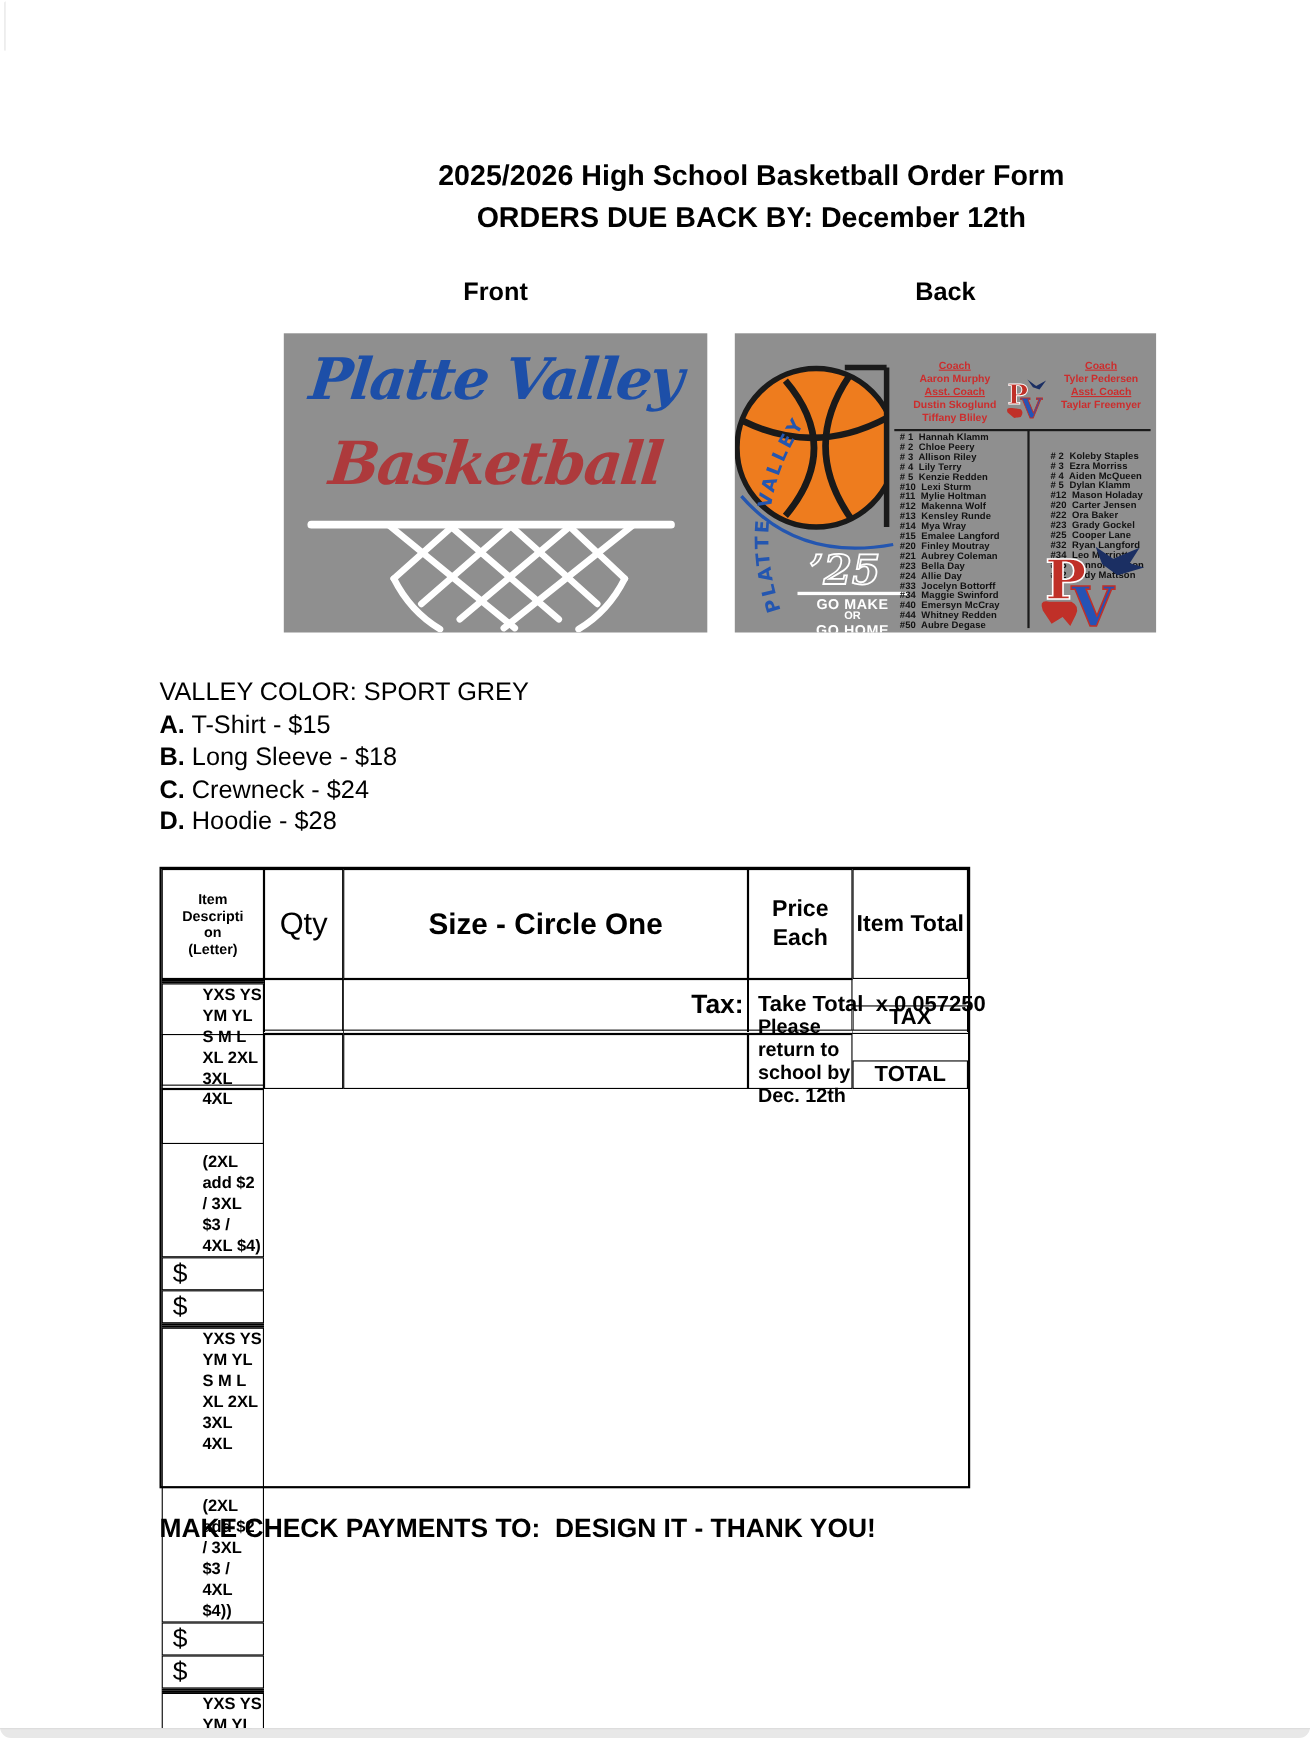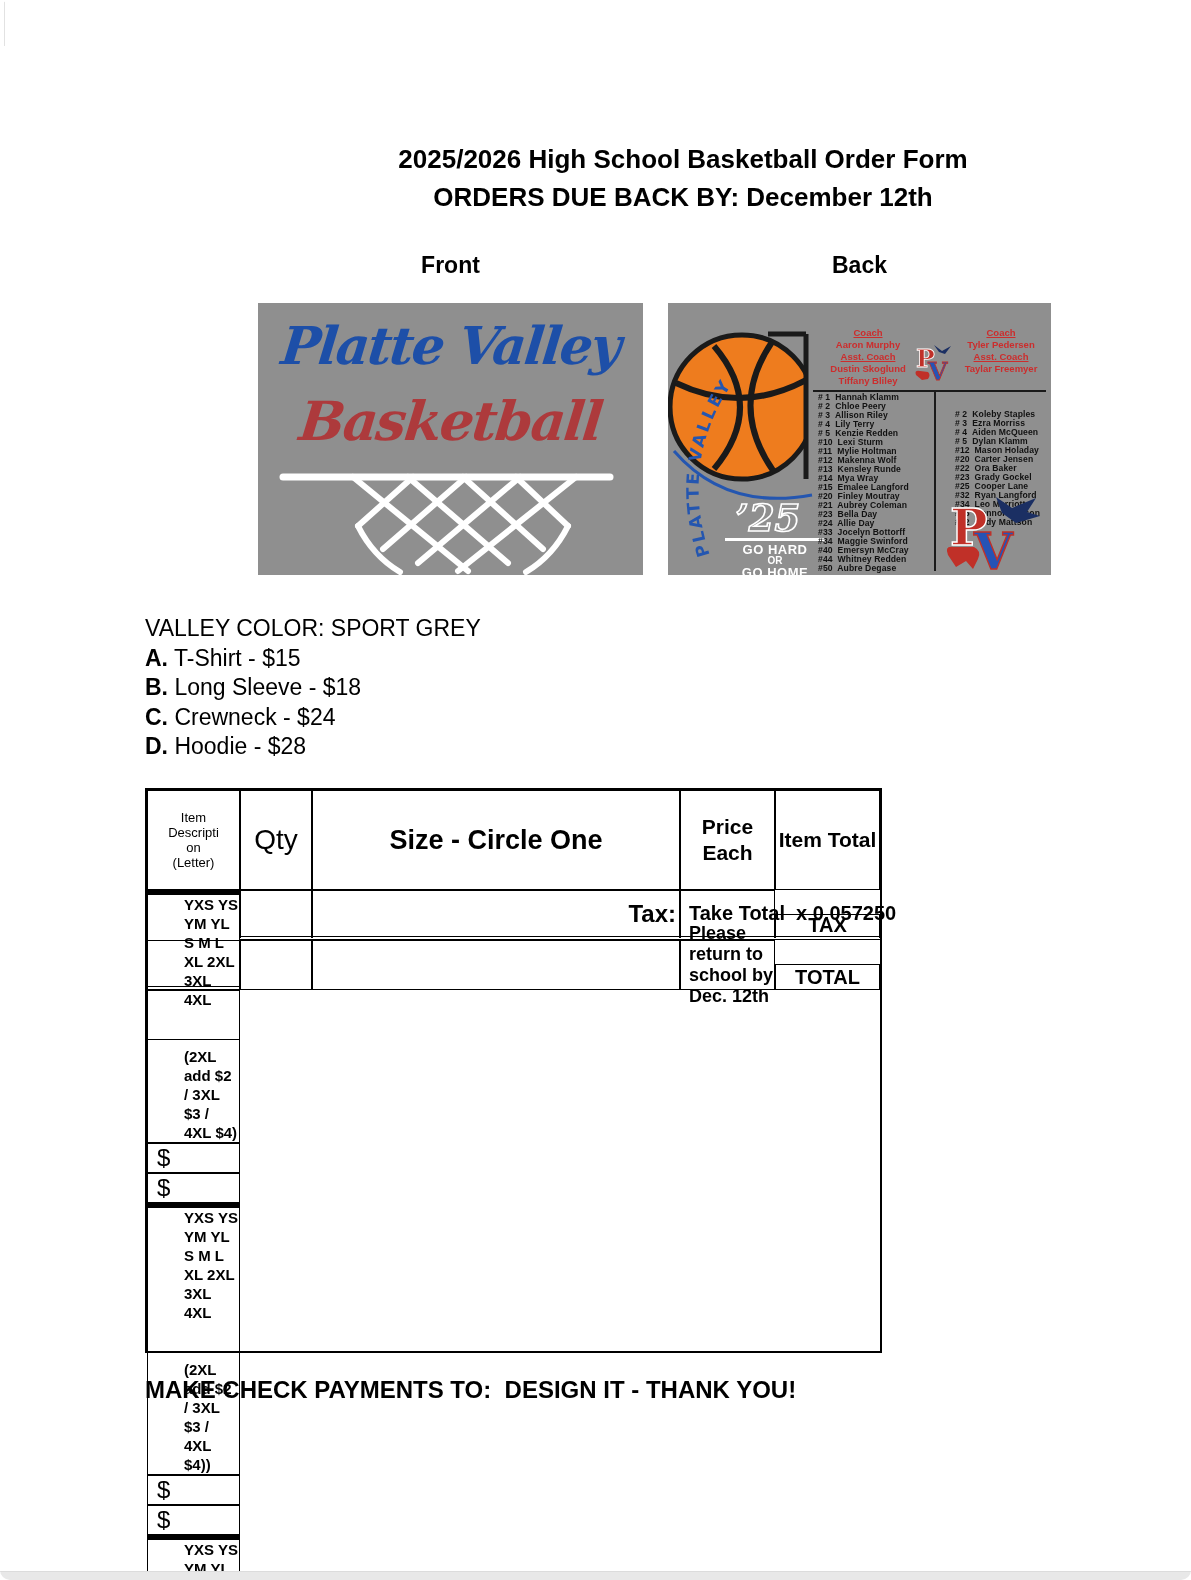--- a/index.html
+++ b/index.html
@@ -60,21 +60,21 @@
   .garment .g-letter { font-weight:bold; }
 
   
   .order-table { position:absolute; left:145px; top:788px; width:737px;
                  display:grid; grid-template-columns:93px 72px 368px 95px 105px;
                  grid-template-rows:100px repeat(7,50px) 58px 53px;
                  border:2px solid #000; }
   .cell { border:1px solid #000; position:relative; }
   .trow { display:contents; }
   .hc { display:flex; flex-direction:column; align-items:center; justify-content:center; text-align:center; }
-  .h-desc { font-weight:normal; font-size:13px; line-height:15px;text-align:right; }
+  .h-desc { font-weight:bold; font-size:13px; line-height:15px;text-align:right; }
   .h-qty  { font-weight:normal; font-size:28px; }
   .h-size { font-weight:bold; font-size:27px; }
   .h-money{ font-weight:bold; font-size:21px; line-height:26px; }
   .c-size { display:flex; flex-direction:column; justify-content:center; padding-left:36px;gap:38px; }
   .size-line { font-weight:bold; font-size:15px; line-height:19px; }
   .c-cash { display:flex; align-items:center; padding-left:9px; font-size:24px; }
   .tax-b { border-bottom:4px double #000; }
   .c-taxlabel { display:flex; align-items:center; justify-content:flex-end; padding-right:3px;
                 font-weight:bold; font-size:24px; }
   .c-formula { display:flex; align-items:center; padding-left:8px; font-weight:bold; font-size:20px; white-space:pre; }
@@ -140,21 +140,21 @@
       <path d="M 6 148 Q 58 208 144 192" stroke="#2456b0" stroke-width="3" fill="none"></path>
       <path id="arcP" d="M 42 252 Q 0 128 112 26" fill="none"></path>
       <text font-family="DejaVu Sans, sans-serif" font-weight="bold" font-size="17" fill="#2456b0" letter-spacing="2.5">
         <textPath href="#arcP">PLATTE VALLEY</textPath>
       </text>
     </svg>
 
     <div class="year">’25</div>
 
     <div class="motto">
-      <span class="motto-big">GO HARD</span>
+      <span class="motto-big">GO MAKE</span>
       <span class="motto-or">OR</span>
       <span class="motto-big">GO HOME</span>
     </div>
 
     <div class="coach-block coach-left">
       <span class="u">Coach</span>
       <span>Aaron Murphy</span>
       <span class="u">Asst. Coach</span>
       <span>Dustin Skoglund</span>
       <span>Tiffany Bliley</span>

